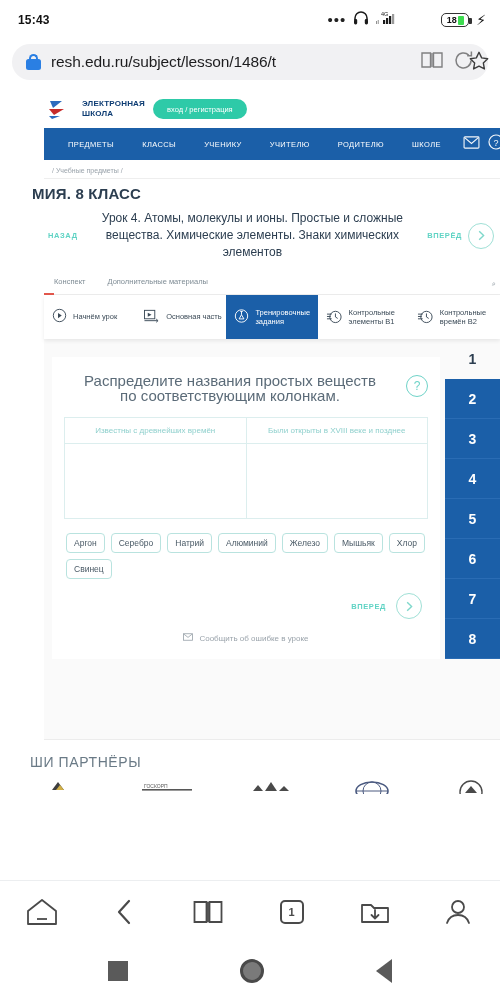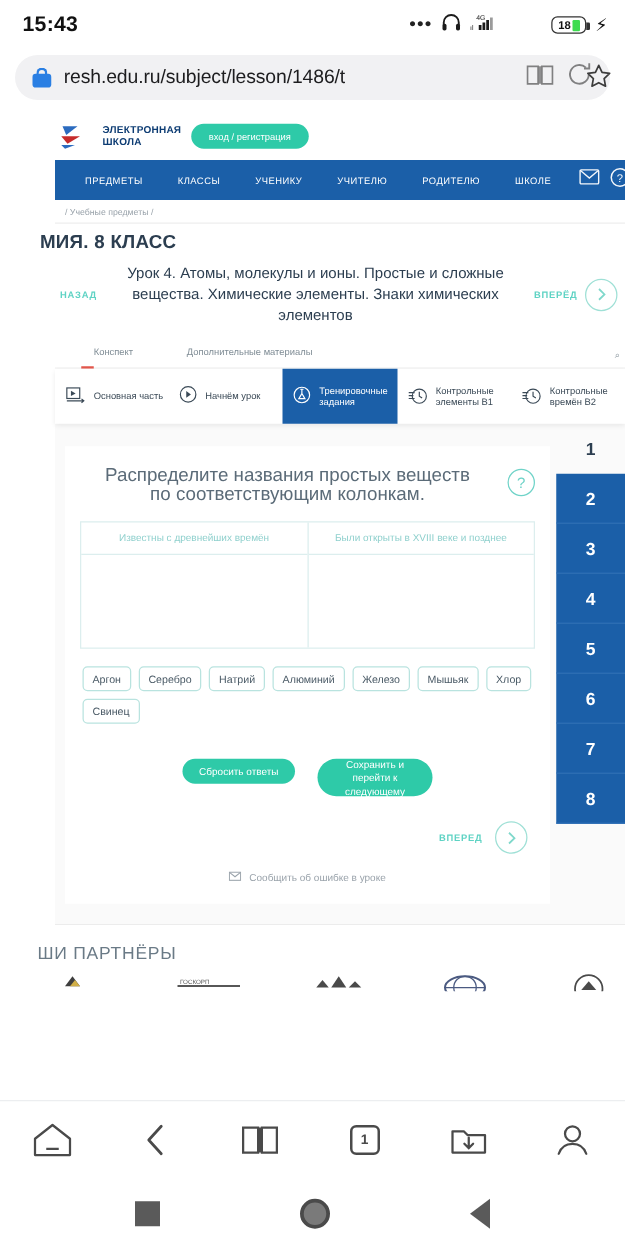--- a/index.html
+++ b/index.html
@@ -9,21 +9,21 @@
     background: #ffffff;
     overflow: hidden;
   }
   .phone { position: relative; width: 500px; height: 999px; background: #fff; }
 
   
   .statusbar {
     height: 40px; display: flex; align-items: center;
     justify-content: space-between; padding: 0 14px 0 18px; background: #fff;
   }
-  .clock { font-size: 17px; font-weight: 700; color: #111; letter-spacing: .2px; }
+  .clock { font-size: 12px; font-weight: 700; color: #111; letter-spacing: .2px; }
   .status-right { display: flex; align-items: center; gap: 7px; }
   .dots { font-size: 15px; color: #222; letter-spacing: 1px; line-height: 10px; }
   .ic { display: inline-block; }
   .batt {
     border: 1.6px solid #333; border-radius: 5px; width: 28px; height: 14px;
     position: relative; display: flex; align-items: center; justify-content: center; margin-left: 36px;
   }
   .batt:after {
     content: ""; position: absolute; right: -3.5px; top: 4px;
     width: 2.4px; height: 6px; background: #333; border-radius: 0 1px 1px 0;
@@ -113,21 +113,21 @@
   .circ-btn {
     width: 26px; height: 26px; border-radius: 50%; border: 1px solid #9fe0d6;
     display: flex; align-items: center; justify-content: center; flex: 0 0 auto;
     margin: 0 6px 0 6px; color: #7fd8cb;
   }
 
   .subtabs {
     display: flex; align-items: center; gap: 22px; padding: 6px 0 8px 10px;
     border-bottom: 1px solid #ededed; position: relative;
   }
-  .subtabs span { font-size: 7.5px; color: #7f8c95; margin-left: 21px; }
+  .subtabs span { font-size: 7.5px; color: #7f8c95; }
   .subtab-mark { position: absolute; left: 0; bottom: -1px; width: 10px; height: 2px; background: #e2574c; }
   .subtab-right { position: absolute; right: 4px; top: 8px; font-size: 8px; color: #b7bec4; }
 
   .tabstrip {
     display: flex; align-items: stretch; background: #fff; height: 44px;
     box-shadow: 0 2px 4px rgba(0,0,0,.08); position: relative; z-index: 2;
   }
   .tab {
     flex: 1 1 0; display: flex; align-items: center; gap: 6px;
     padding: 0 4px 0 8px; font-size: 7.5px; color: #3b4a57; line-height: 9.5px;
@@ -332,36 +332,36 @@
     <div class="subtabs">
       <span class="subtab-mark"></span>
       <span>Конспект</span>
       <span>Дополнительные материалы</span>
       <span class="subtab-right">⌕</span>
     </div>
 
     <div class="tabstrip">
       <div class="tab">
         <span class="ticon">
+          <svg width="15" height="15" viewBox="0 0 16 16">
+              <circle cx="8" cy="8" r="6.6" fill="none" stroke="#3b4a57" stroke-width="1"></circle>
+              <path d="M6.4 5.2l4 2.8-4 2.8z" fill="#3b4a57"></path>
+            </svg>
+        </span>
+        <span>Начнём урок</span>
+      </div>
+      <div class="tab">
+        <span class="ticon">
           <svg width="17" height="15" viewBox="0 0 18 16">
               <rect x="1.5" y="2.5" width="11" height="9" fill="none" stroke="#3b4a57" stroke-width="1"></rect>
               <path d="M5 5l4 2.2-4 2.2z" fill="#3b4a57"></path>
               <path d="M1.5 13.5h14M14 11.8l2 1.7-2 1.7" fill="none" stroke="#3b4a57" stroke-width="1"></path>
             </svg>
         </span>
         <span>Основная часть</span>
-      </div>
-      <div class="tab">
-        <span class="ticon">
-          <svg width="15" height="15" viewBox="0 0 16 16">
-              <circle cx="8" cy="8" r="6.6" fill="none" stroke="#3b4a57" stroke-width="1"></circle>
-              <path d="M6.4 5.2l4 2.8-4 2.8z" fill="#3b4a57"></path>
-            </svg>
-        </span>
-        <span>Начнём урок</span>
       </div>
       <div class="tab active">
         <span class="ticon">
           <svg width="15" height="16" viewBox="0 0 16 17">
               <circle cx="8" cy="8.5" r="6.6" fill="none" stroke="#ffffff" stroke-width="1"></circle>
               <path d="M6.6 3.6h2.8M8 3.6v3.6L5.4 11.6h5.2L8 7.2" fill="none" stroke="#fff" stroke-width="1"></path>
             </svg>
         </span>
         <span>Тренировочные задания</span>
       </div>
@@ -420,24 +420,20 @@
           <span class="chip">Аргон</span>
           <span class="chip">Серебро</span>
           <span class="chip">Натрий</span>
           <span class="chip">Алюминий</span>
           <span class="chip">Железо</span>
           <span class="chip">Мышьяк</span>
           <span class="chip">Хлор</span>
           <span class="chip">Свинец</span>
         </div>
 
-        <div class="actions">
-          <span class="btn-teal btn-reset">Сбросить ответы</span>
-          <span class="btn-teal btn-save">Сохранить и перейти к следующему</span>
-        </div>
 
         <div class="fwd-row">
           <span class="navfwd">ВПЕРЕД</span>
           <span class="circ-btn" style="margin-right:0;">
             <svg width="11" height="11" viewBox="0 0 11 11">
                 <path d="M3.2 1.2L7.6 5.5l-4.4 4.3" fill="none" stroke="#7fd8cb" stroke-width="1.4"></path>
               </svg>
           </span>
         </div>
 

